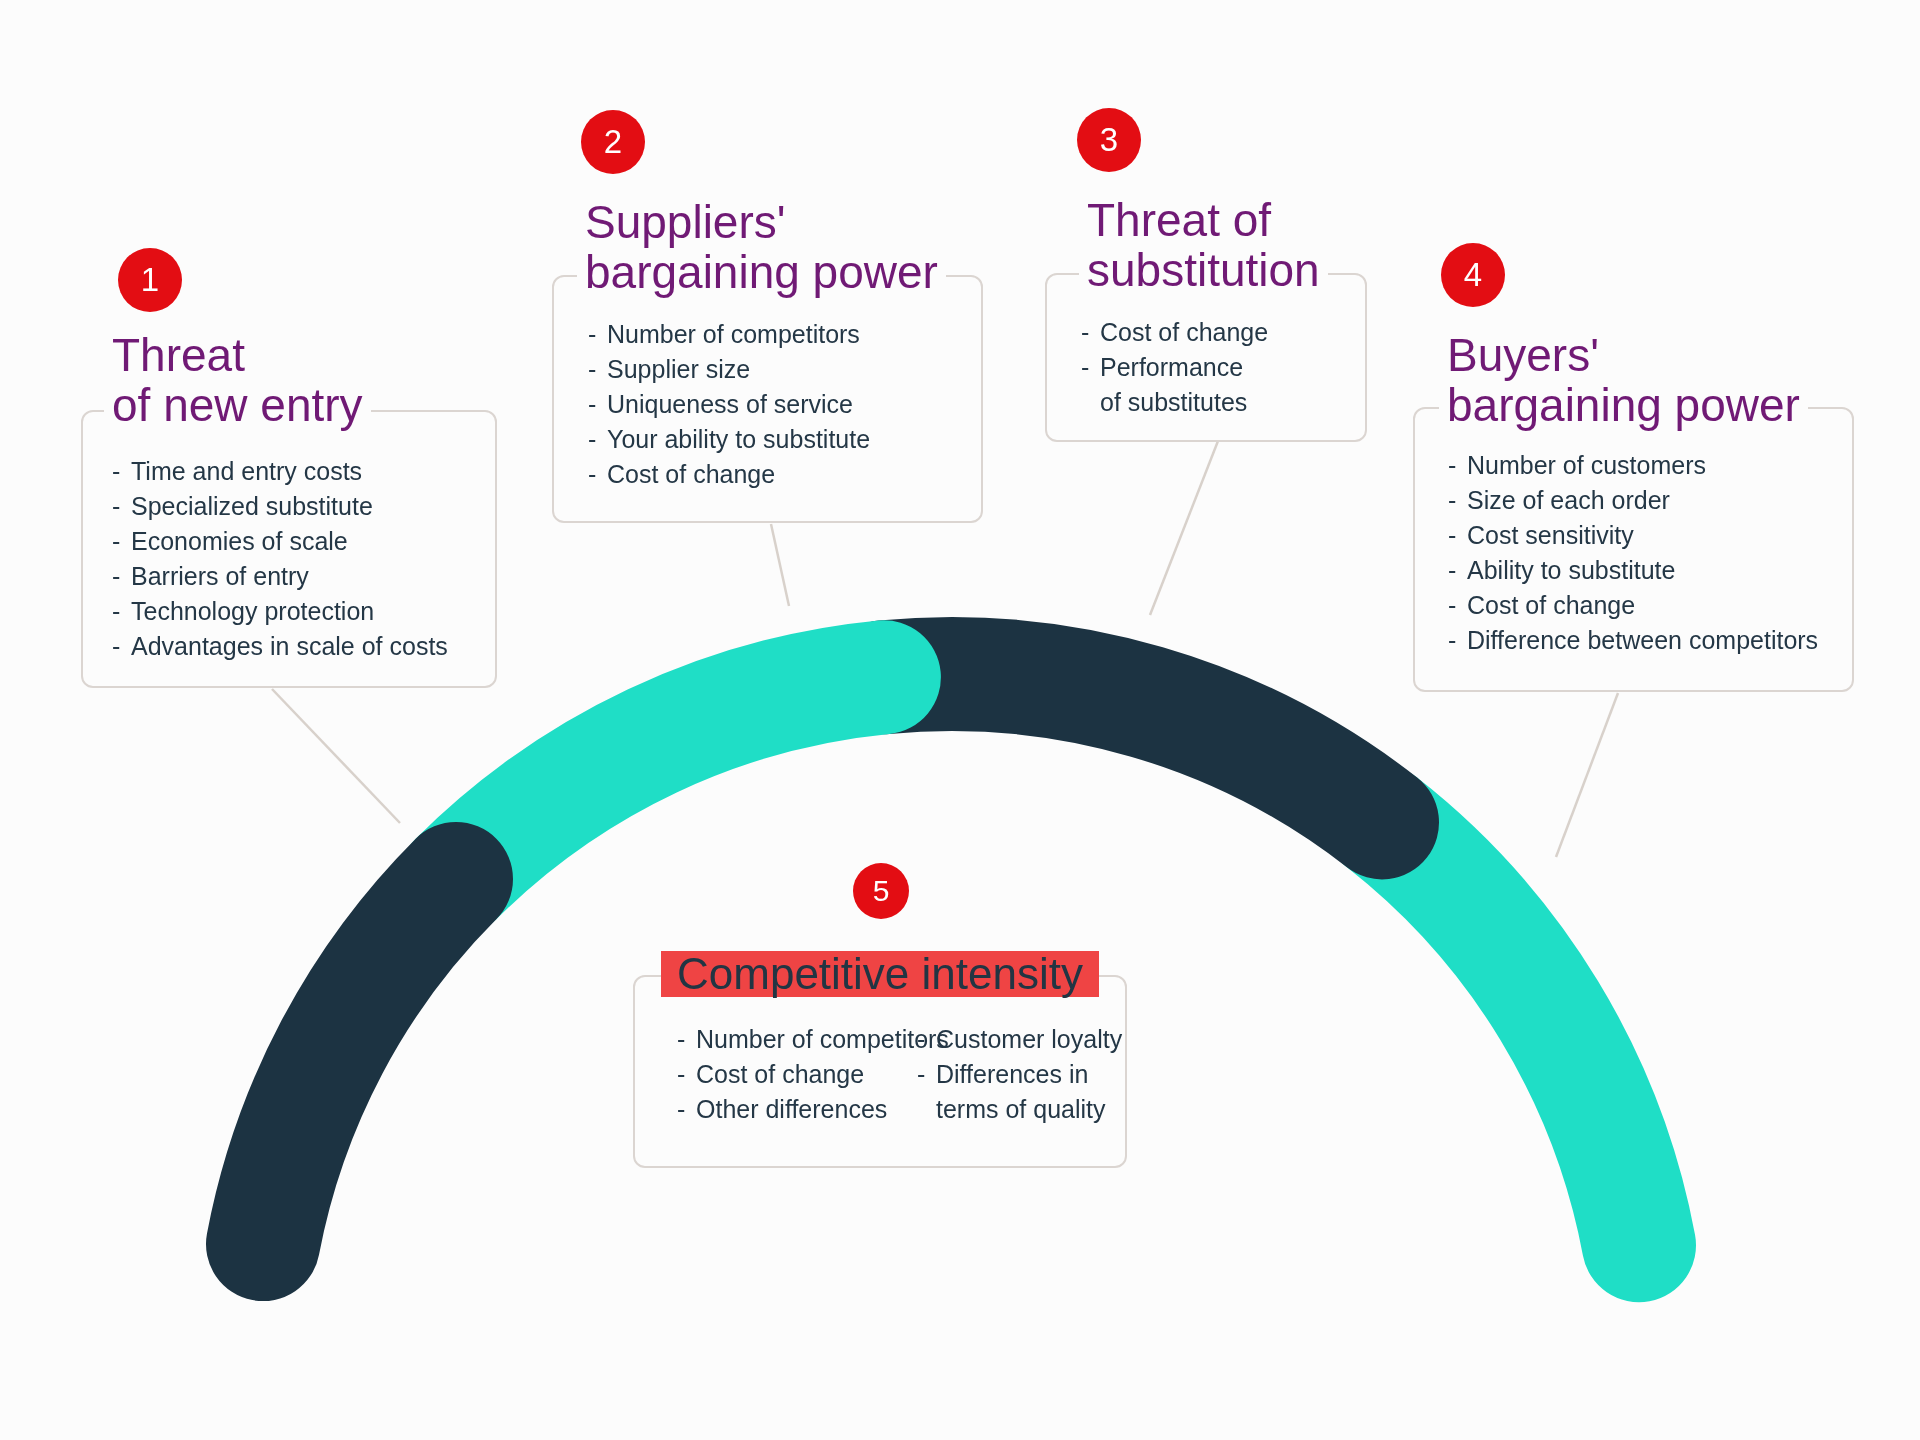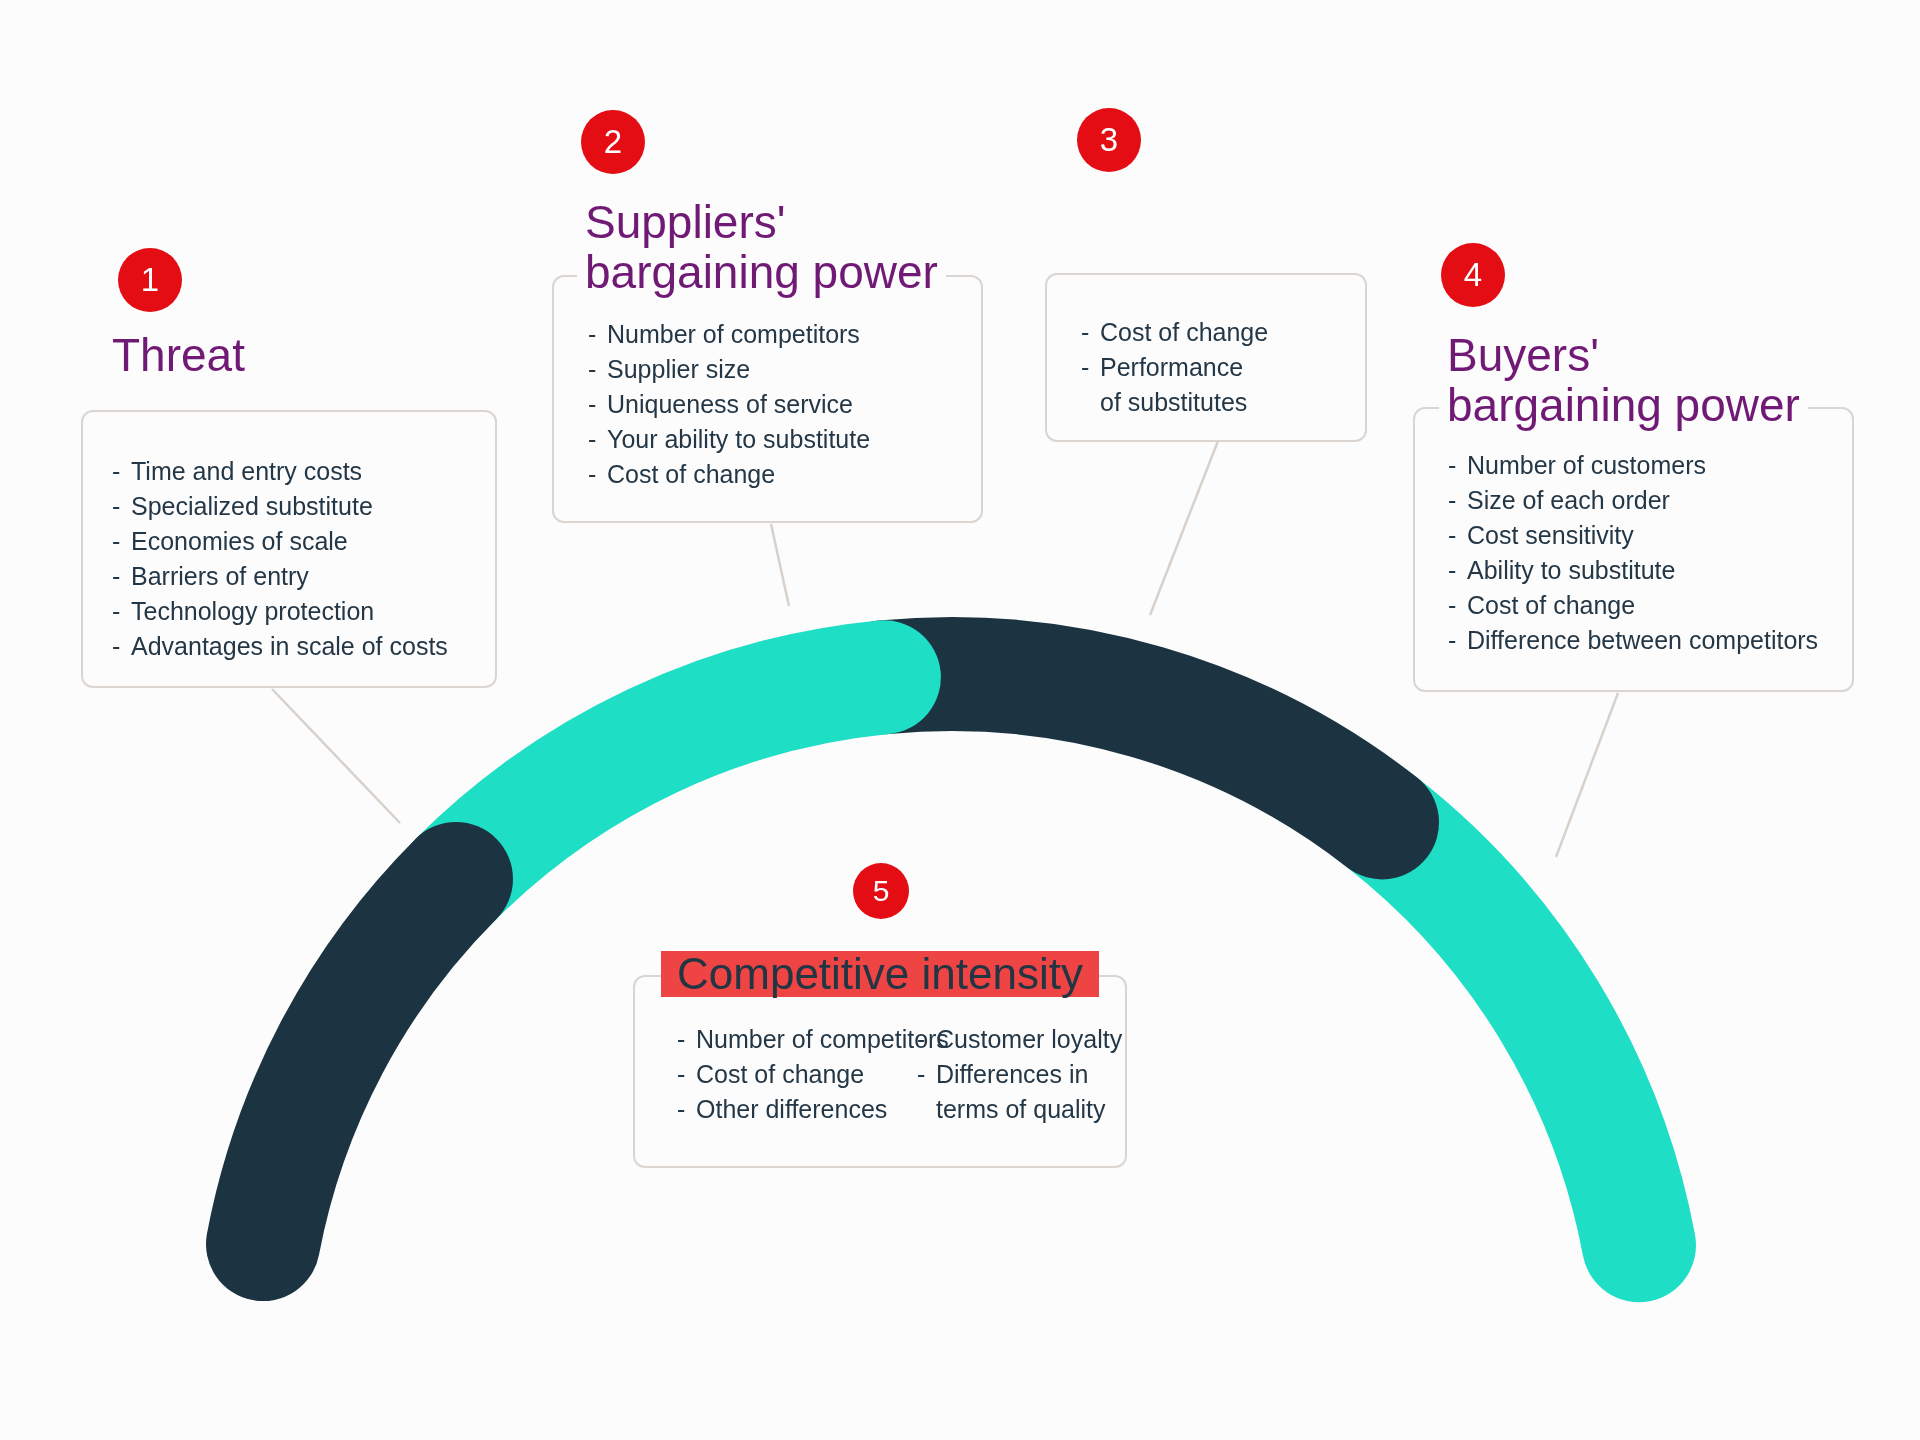--- a/index.html
+++ b/index.html
@@ -83,25 +83,30 @@
     </div>
   <div class="badge badge4">
       <span>4</span>
     </div>
   <div class="badge badge5">
       <span>5</span>
     </div>
 
   <div class="title title1">
     <span class="tl">Threat</span>
+    <span class="tl">of new entry</span>
   </div>
   <div class="title title2">
     <span class="tl">Suppliers'</span>
     <span class="tl">bargaining power</span>
   </div>
+  <div class="title title3">
+    <span class="tl">Threat of</span>
+    <span class="tl">substitution</span>
+  </div>
   <div class="title title4">
     <span class="tl">Buyers'</span>
     <span class="tl">bargaining power</span>
   </div>
   <div class="title5wrap">
     <span class="tl">Competitive intensity</span>
   </div>
 
   <div class="list list1">
     <div class="li">

